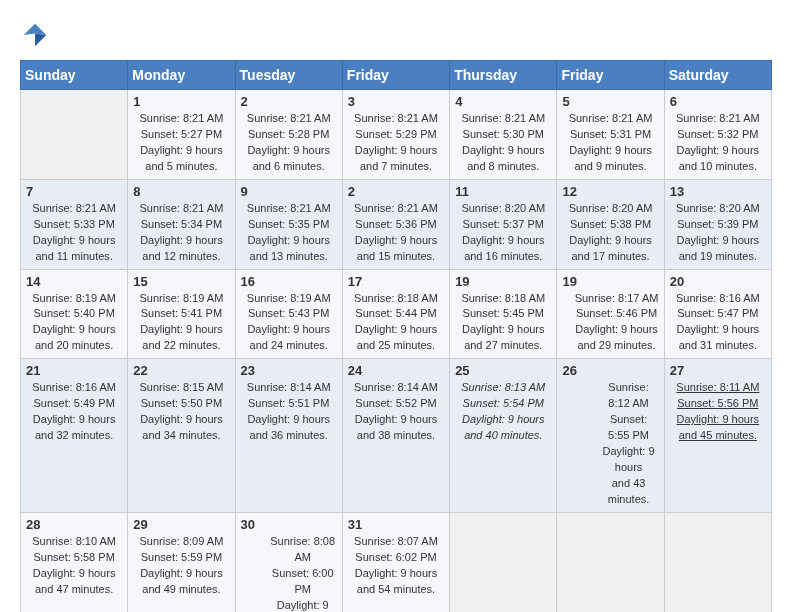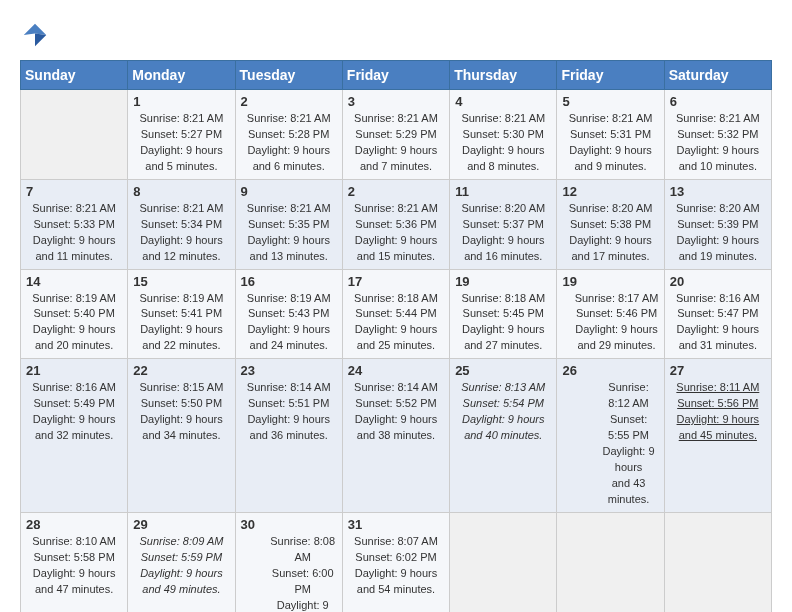--- a/index.html
+++ b/index.html
@@ -328,21 +328,21 @@
       <tr>
         <td>
           <span class="day-number">28</span>
           <div class="cell-content" style="white-space: pre-line;">Sunrise: 8:10 AM
 Sunset: 5:58 PM
 Daylight: 9 hours
 and 47 minutes.</div>
         </td>
         <td>
           <span class="day-number">29</span>
-          <div class="cell-content" style="white-space: pre-line; font-style: italic;">Sunrise: 8:09 AM
+          <div class="cell-content" style="white-space: pre-line;">Sunrise: 8:09 AM
 Sunset: 5:59 PM
 Daylight: 9 hours
 and 49 minutes.</div>
         </td>
         <td>
           <span class="day-number">30</span>
           <div class="cell-content" style="white-space: pre-line; margin-left: 28px;">Sunrise: 8:08 AM
 Sunset: 6:00 PM
 Daylight: 9 hours
 and 51 minutes.</div>

